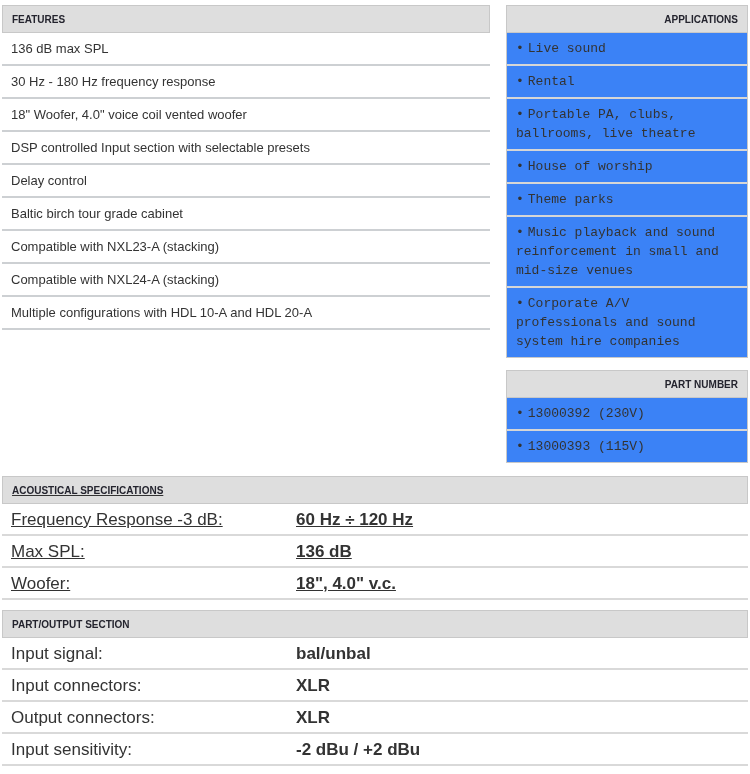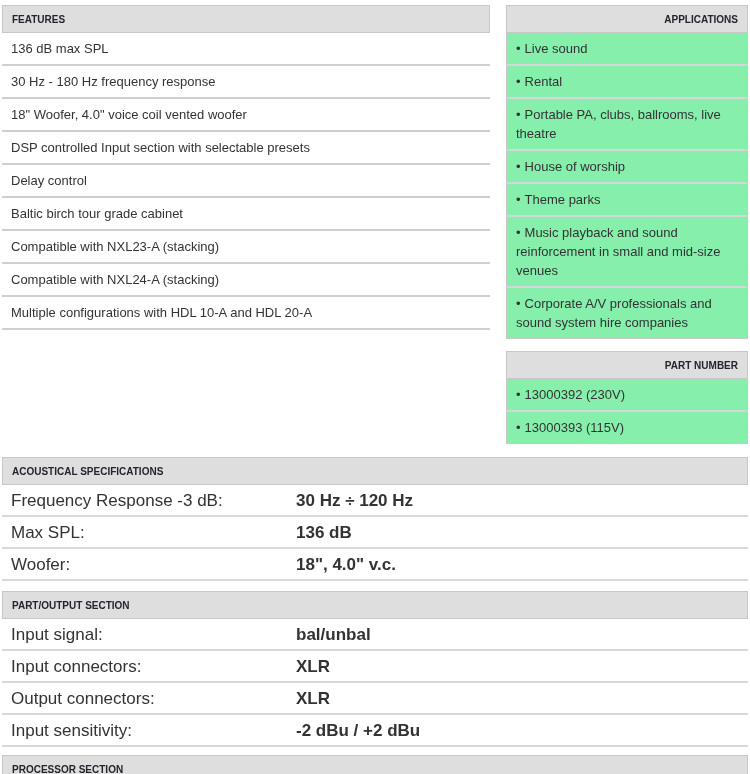--- a/index.html
+++ b/index.html
@@ -34,25 +34,26 @@
     font-size: 13px;
     line-height: 16px;
     padding: 8px 9px 7px 9px;
     border-bottom: 2px solid #cdd0d3;
   }
 
   
   .panel-right { border: 1px solid #c8c8c8; }
   .panel-right .sec-header { border: none; border-bottom: 1px solid #c8c8c8; }
   .bullet-row {
-    background: #86efac;
+    background: #3b82f6;
     font-size: 13px;
     line-height: 19px;
     padding: 6px 9px;
     border-bottom: 2px solid #d6d6d6;
+    font-family: Liberation Mono, monospace;
   }
   .bullet-row:last-child { border-bottom: none; }
   .bullet-marker { margin-right: 4px; }
   .pn-panel { margin-top: 12px; }
 
   
   .spec-section { margin-top: 10px; }
   .spec-section.tight { margin-top: 8px; }
   .spec-row {
     display: flex;
@@ -100,25 +101,25 @@
 
       <div class="panel-right pn-panel">
         <div class="sec-header center">PART NUMBER</div>
         <div class="bullet-row"><span class="bullet-marker">•</span><span>13000392 (230V)</span></div>
         <div class="bullet-row"><span class="bullet-marker">•</span><span>13000393 (115V)</span></div>
       </div>
 
     </div>
   </div>
 
-  <div class="spec-section" style="margin-top:13px;">
+  <div class="spec-section" style="margin-top:13px;text-decoration:underline;">
     <div class="sec-header">ACOUSTICAL SPECIFICATIONS</div>
     <div class="spec-row">
       <span class="spec-label">Frequency Response -3 dB:</span>
-      <span class="spec-value">30 Hz ÷ 120 Hz</span>
+      <span class="spec-value">60 Hz ÷ 120 Hz</span>
     </div>
     <div class="spec-row">
       <span class="spec-label">Max SPL:</span>
       <span class="spec-value">136 dB</span>
     </div>
     <div class="spec-row">
       <span class="spec-label">Woofer:</span>
       <span class="spec-value">18", 4.0" v.c.</span>
     </div>
   </div>

